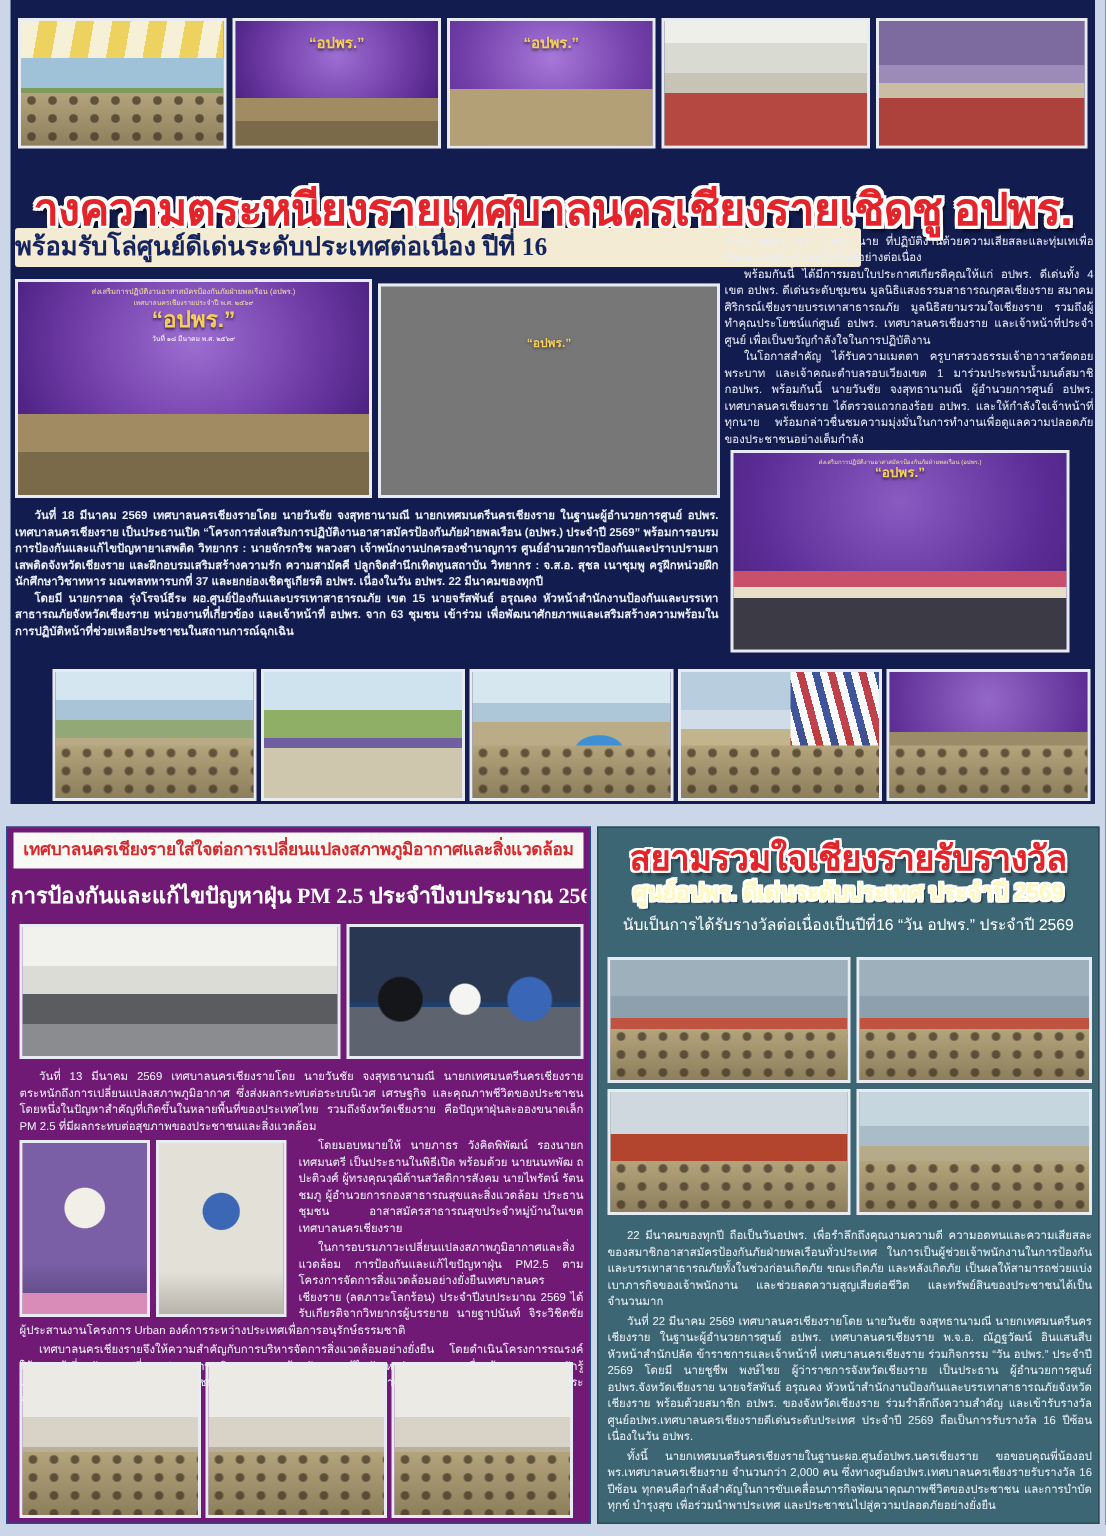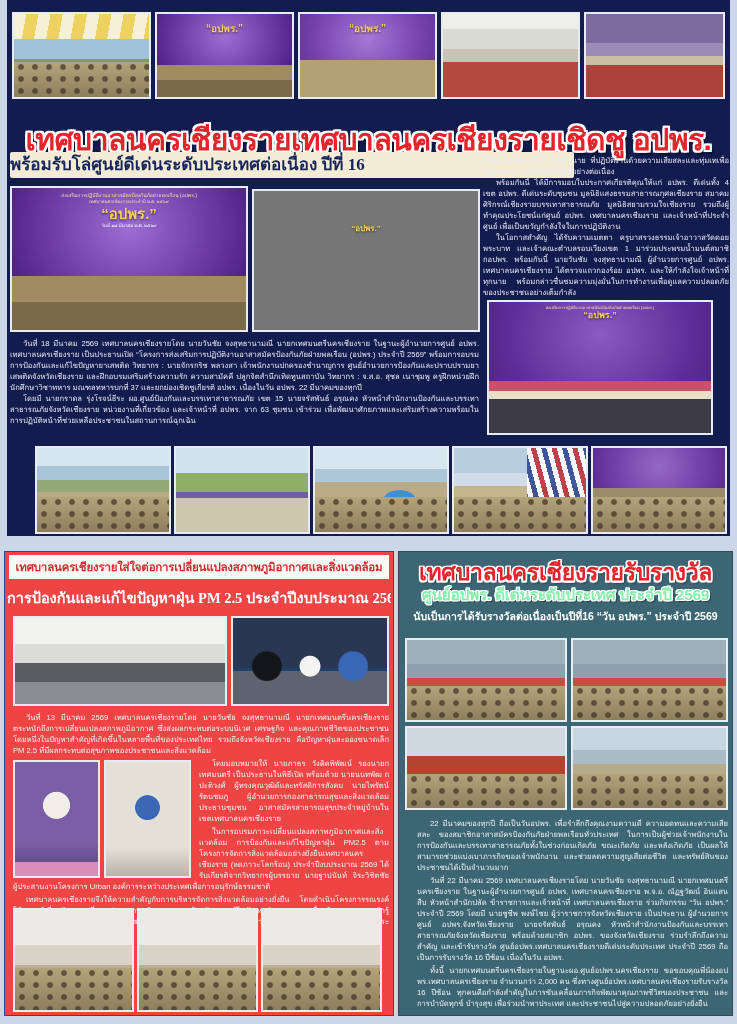--- a/index.html
+++ b/index.html
@@ -75,57 +75,57 @@
   .subhead{position:absolute;left:10px;top:163px;width:564px;height:26px;line-height:26px;
     background:#f4ebd4;color:#16255c;font-weight:bold;font-size:17px;text-align:left;
     font-family:"Liberation Serif",serif;border-radius:2px;white-space:nowrap;overflow:hidden;}
 
   
   .col-text{position:absolute;color:#e9edf6;font-size:7.6px;line-height:1.45;text-align:justify;}
   .col-text p{margin:0;text-indent:13px;}
   .col-text p.noind{text-indent:0;}
 
   
-  .panel-left{position:absolute;left:4px;top:551px;width:390px;height:465px;background:#ef4444;border:1px solid #1f4f8c;box-sizing:border-box;}
+  .panel-left{position:absolute;left:4px;top:551px;width:390px;height:465px;background:#701a75;border:1px solid #1f4f8c;box-sizing:border-box;}
   .pl-strip{position:absolute;left:4px;right:4px;top:3px;height:24px;line-height:24px;background:#f8f8f4;
     color:#d42b30;font-weight:bold;font-size:11.5px;text-align:center;letter-spacing:-0.2px;white-space:nowrap;overflow:hidden;}
   .pl-head2{position:absolute;left:2px;right:2px;top:31px;height:30px;line-height:30px;color:#ffffff;
     font-family:"Liberation Serif",serif;font-weight:bold;font-size:14.5px;text-align:center;white-space:nowrap;overflow:hidden;}
   .pl-body{position:absolute;left:8px;top:160px;width:376px;color:#eef2f8;font-size:7.6px;line-height:1.45;text-align:justify;}
   .pl-body p{margin:0 0 2px 0;text-indent:13px;}
   .speaker-float{float:left;width:180px;height:118px;margin:2px 6px 2px 0;position:relative;}
 
   
   .panel-right{position:absolute;left:398px;top:551px;width:335px;height:465px;background:#3c6673;border:1px solid #2a4d58;box-sizing:border-box;}
   .pr-h1{position:absolute;left:0;right:0;top:2px;text-align:center;font-size:23px;font-weight:bold;color:#e3242b;letter-spacing:-0.3px;
     text-shadow:-1.5px -1.5px 0 #fff,1.5px -1.5px 0 #fff,-1.5px 1.5px 0 #fff,1.5px 1.5px 0 #fff,0 -1.5px 0 #fff,0 1.5px 0 #fff,-1.5px 0 0 #fff,1.5px 0 0 #fff,2px 3px 2px rgba(0,0,0,.45);white-space:nowrap;}
-  .pr-h2{position:absolute;left:0;right:0;top:30px;text-align:center;font-size:15.5px;font-weight:bold;color:#86efac;letter-spacing:-0.3px;
+  .pr-h2{position:absolute;left:0;right:0;top:30px;text-align:center;font-size:15.5px;font-weight:bold;color:#fef9c3;letter-spacing:-0.3px;
     text-shadow:-1.2px -1.2px 0 #fff,1.2px -1.2px 0 #fff,-1.2px 1.2px 0 #fff,1.2px 1.2px 0 #fff,0 -1.2px 0 #fff,0 1.2px 0 #fff,-1.2px 0 0 #fff,1.2px 0 0 #fff,2px 2px 1px rgba(0,0,0,.45);white-space:nowrap;}
-  .pr-sub{position:absolute;left:0;right:0;top:56px;text-align:center;font-size:10.5px;font-weight:bold;color:#ffffff;white-space:nowrap;}
+  .pr-sub{position:absolute;left:0;right:0;top:56px;text-align:center;font-size:10.5px;font-weight:normal;color:#ffffff;white-space:nowrap;}
   .pr-body{position:absolute;left:6px;top:266px;width:323px;color:#eef2f8;font-size:7.6px;line-height:1.45;text-align:justify;}
-  .pr-body p{margin:0 0 2px 12px;text-indent:13px;}
+  .pr-body p{margin:0 0 2px 0;text-indent:13px;}
 </style>
 </head>
 <body>
 
 <div id="page">
 
   <div class="navy-panel">
 
     <div class="ph ph-canopy crowd" style="left:5px;top:12px;width:139px;height:87px;"></div>
     <div class="ph ph-purple" style="left:148px;top:12px;width:139px;height:87px;">
       <div class="ev-title-sm">“อปพร.”</div>
     </div>
     <div class="ph ph-purple2" style="left:291px;top:12px;width:139px;height:87px;">
       <div class="ev-title-sm">“อปพร.”</div>
     </div>
     <div class="ph ph-hall" style="left:434px;top:12px;width:139px;height:87px;"></div>
     <div class="ph ph-redcarpet" style="left:577px;top:12px;width:141px;height:87px;"></div>
 
-    <div class="headline">เทศบาลนครเชียงรายเทศบาลนครเชียงรายเชิดชู อปพร.</div>
+    <div class="headline">างความตระหนียงรายเทศบาลนครเชียงรายเชิดชู อปพร.</div>
     <div class="subhead" style="left:3px;top:152px;">พร้อมรับโล่ศูนย์ดีเด่นระดับประเทศต่อเนื่อง ปีที่ 16</div>
 
     <div class="col-text" style="left:476px;top:155px;width:246px;">
       <p class="noind">กำลัง อปพร. กว่า 1,600 นาย ที่ปฏิบัติงานด้วยความเสียสละและทุ่มเทเพื่อสังคมและประชาชนในพื้นที่อย่างต่อเนื่อง</p>
       <p>พร้อมกันนี้ ได้มีการมอบใบประกาศเกียรติคุณให้แก่ อปพร. ดีเด่นทั้ง 4 เขต อปพร. ดีเด่นระดับชุมชน มูลนิธิแสงธรรมสาธารณกุศลเชียงราย สมาคมศิริกรณ์เชียงรายบรรเทาสาธารณภัย มูลนิธิสยามรวมใจเชียงราย รวมถึงผู้ทำคุณประโยชน์แก่ศูนย์ อปพร. เทศบาลนครเชียงราย และเจ้าหน้าที่ประจำศูนย์ เพื่อเป็นขวัญกำลังใจในการปฏิบัติงาน</p>
       <p>ในโอกาสสำคัญ ได้รับความเมตตา ครูบาสรวงธรรมเจ้าอาวาสวัดดอยพระบาท และเจ้าคณะตำบลรอบเวียงเขต 1 มาร่วมประพรมน้ำมนต์สมาชิกอปพร. พร้อมกันนี้ นายวันชัย จงสุทธานามณี ผู้อำนวยการศูนย์ อปพร. เทศบาลนครเชียงราย ได้ตรวจแถวกองร้อย อปพร. และให้กำลังใจเจ้าหน้าที่ทุกนาย พร้อมกล่าวชื่นชมความมุ่งมั่นในการทำงานเพื่อดูแลความปลอดภัยของประชาชนอย่างเต็มกำลัง</p>
     </div>
 
     <div class="ph ph-purple" style="left:3px;top:186px;width:238px;height:146px;">
       <div class="ev-banner">
@@ -138,21 +138,21 @@
     <div class="ph ph-stagewide" style="left:245px;top:189px;width:228px;height:143px;">
       <div class="ev-title-sm" style="top:22%;font-size:8px;">“อปพร.”</div>
     </div>
     <div class="ph ph-ceremony" style="left:480px;top:300px;width:226px;height:135px;">
       <div class="ev-banner" style="top:2%;">
         <div class="ev-top" style="font-size:4px;">ส่งเสริมการปฏิบัติงานอาสาสมัครป้องกันภัยฝ่ายพลเรือน (อปพร.)</div>
         <div class="ev-title" style="font-size:9px;">“อปพร.”</div>
       </div>
     </div>
 
-    <div class="col-text" style="left:3px;top:338px;width:469px;">
+    <div class="col-text" style="left:3px;top:338px;width:469px;font-weight:bold;">
       <p>วันที่ 18 มีนาคม 2569 เทศบาลนครเชียงรายโดย นายวันชัย จงสุทธานามณี นายกเทศมนตรีนครเชียงราย ในฐานะผู้อำนวยการศูนย์ อปพร. เทศบาลนครเชียงราย เป็นประธานเปิด “โครงการส่งเสริมการปฏิบัติงานอาสาสมัครป้องกันภัยฝ่ายพลเรือน (อปพร.) ประจำปี 2569” พร้อมการอบรม การป้องกันและแก้ไขปัญหายาเสพติด วิทยากร : นายจักรกริช พลวงสา เจ้าพนักงานปกครองชำนาญการ ศูนย์อำนวยการป้องกันและปราบปรามยาเสพติดจังหวัดเชียงราย และฝึกอบรมเสริมสร้างความรัก ความสามัคคี ปลูกจิตสำนึกเทิดทูนสถาบัน วิทยากร : จ.ส.อ. สุชล เนาชุมพู ครูฝึกหน่วยฝึกนักศึกษาวิชาทหาร มณฑลทหารบกที่ 37 และยกย่องเชิดชูเกียรติ อปพร. เนื่องในวัน อปพร. 22 มีนาคมของทุกปี</p>
       <p>โดยมี นายกราดล รุ่งโรจน์ธีระ ผอ.ศูนย์ป้องกันและบรรเทาสาธารณภัย เขต 15 นายจรัสพันธ์ อรุณคง หัวหน้าสำนักงานป้องกันและบรรเทาสาธารณภัยจังหวัดเชียงราย หน่วยงานที่เกี่ยวข้อง และเจ้าหน้าที่ อปพร. จาก 63 ชุมชน เข้าร่วม เพื่อพัฒนาศักยภาพและเสริมสร้างความพร้อมในการปฏิบัติหน้าที่ช่วยเหลือประชาชนในสถานการณ์ฉุกเฉิน</p>
     </div>
 
     <div class="ph ph-salute crowd" style="left:28px;top:446px;width:136px;height:88px;"></div>
     <div class="ph ph-parade" style="left:167px;top:446px;width:136px;height:88px;"></div>
     <div class="ph ph-inspect crowd" style="left:306px;top:446px;width:136px;height:88px;"></div>
     <div class="ph ph-flags crowd" style="left:445px;top:446px;width:136px;height:88px;"></div>
     <div class="ph ph-cert crowd" style="left:584px;top:446px;width:136px;height:88px;"></div>
   </div>
@@ -163,32 +163,32 @@
 
     <div class="ph ph-meeting" style="left:8px;top:64px;width:214px;height:90px;"></div>
     <div class="ph ph-curtain" style="left:226px;top:64px;width:158px;height:90px;"></div>
 
     <div class="pl-body">
       <p>วันที่ 13 มีนาคม 2569 เทศบาลนครเชียงรายโดย นายวันชัย จงสุทธานามณี นายกเทศมนตรีนครเชียงราย ตระหนักถึงการเปลี่ยนแปลงสภาพภูมิอากาศ ซึ่งส่งผลกระทบต่อระบบนิเวศ เศรษฐกิจ และคุณภาพชีวิตของประชาชน โดยหนึ่งในปัญหาสำคัญที่เกิดขึ้นในหลายพื้นที่ของประเทศไทย รวมถึงจังหวัดเชียงราย คือปัญหาฝุ่นละอองขนาดเล็ก PM 2.5 ที่มีผลกระทบต่อสุขภาพของประชาชนและสิ่งแวดล้อม</p>
       <div class="speaker-float">
         <div class="ph ph-speaker1" style="left:0;top:0;width:87px;height:118px;"></div>
         <div class="ph ph-speaker2" style="left:91px;top:0;width:87px;height:118px;"></div>
       </div>
-      <p>โดยมอบหมายให้ นายภาธร วังคิดพิพัฒน์ รองนายกเทศมนตรี เป็นประธานในพิธีเปิด พร้อมด้วย นายนนทพัฒ ถปะติวงศ์ ผู้ทรงคุณวุฒิด้และทรัสดิการสังคม นายไพรัตน์ รัตนชมภู ผู้อำนวยการกองสาธารณสุขและสิ่งแวดล้อม ประธานชุมชน อาสาสมัครสาธารณสุขประจำหมู่บ้านในเขตเทศบาลนครเชียงราย</p>
+      <p>โดยมอบหมายให้ นายภาธร วังคิดพิพัฒน์ รองนายกเทศมนตรี เป็นประธานในพิธีเปิด พร้อมด้วย นายนนทพัฒ ถปะติวงศ์ ผู้ทรงคุณวุฒิด้านสวัสดิการสังคม นายไพรัตน์ รัตนชมภู ผู้อำนวยการกองสาธารณสุขและสิ่งแวดล้อม ประธานชุมชน อาสาสมัครสาธารณสุขประจำหมู่บ้านในเขตเทศบาลนครเชียงราย</p>
       <p>ในการอบรมภาวะเปลี่ยนแปลงสภาพภูมิอากาศและสิ่งแวดล้อม การป้องกันและแก้ไขปัญหาฝุ่น PM2.5 ตามโครงการจัดการสิ่งแวดล้อมอย่างยั่งยืนเทศบาลนครเชียงราย (ลดภาวะโลกร้อน) ประจำปีงบประมาณ 2569 ได้รับเกียรติจากวิทยากรผู้บรรยาย นายฐาปนันท์ จิระวิชิตชัย ผู้ประสานงานโครงการ Urban องค์การระหว่างประเทศเพื่อการอนุรักษ์ธรรมชาติ</p>
       <p>เทศบาลนครเชียงรายจึงให้ความสำคัญกับการบริหารจัดการสิ่งแวดล้อมอย่างยั่งยืน โดยดำเนินโครงการรณรงค์ให้ความรู้เกี่ยวกับการเปลี่ยนแปลงสภาพภูมิอากาศ การป้องกันและแก้ไขปัญหาฝุ่น PM 2.5 เพื่อสร้างความตระหนักรู้และส่งเสริมการมีส่วนร่วมของประชาชนในการดูแลรักษาสิ่งแวดล้อม ณ อาคารเทิดพระเกียรติ 90 ปี สมเด็จพระศรีนครินทร์</p>
     </div>
 
     <div class="ph ph-classroom crowd" style="left:8px;top:356px;width:121px;height:104px;"></div>
     <div class="ph ph-classroom crowd" style="left:132px;top:356px;width:121px;height:104px;"></div>
     <div class="ph ph-classroom crowd" style="left:256px;top:356px;width:121px;height:104px;"></div>
   </div>
 
   <div class="panel-right">
-    <div class="pr-h1">เทศบาลนครเชียงรายรับรางวัล</div>
+    <div class="pr-h1">สยามรวมใจเชียงรายรับรางวัล</div>
     <div class="pr-h2">ศูนย์อปพร. ดีเด่นระดับประเทศ ประจำปี 2569</div>
     <div class="pr-sub">นับเป็นการได้รับรางวัลต่อเนื่องเป็นปีที่16 “วัน อปพร.” ประจำปี 2569</div>
 
     <div class="ph ph-award crowd" style="left:6px;top:86px;width:162px;height:84px;"></div>
     <div class="ph ph-award crowd" style="left:172px;top:86px;width:157px;height:84px;"></div>
     <div class="ph ph-truck crowd" style="left:6px;top:174px;width:162px;height:84px;"></div>
     <div class="ph ph-groupout crowd" style="left:172px;top:174px;width:157px;height:84px;"></div>
 
     <div class="pr-body">
       <p>22 มีนาคมของทุกปี ถือเป็นวันอปพร. เพื่อรำลึกถึงคุณงามความดี ความอดทนและความเสียสละ ของสมาชิกอาสาสมัครป้องกันภัยฝ่ายพลเรือนทั่วประเทศ ในการเป็นผู้ช่วยเจ้าพนักงานในการป้องกันและบรรเทาสาธารณภัยทั้งในช่วงก่อนเกิดภัย ขณะเกิดภัย และหลังเกิดภัย เป็นผลให้สามารถช่วยแบ่งเบาภารกิจของเจ้าพนักงาน และช่วยลดความสูญเสียต่อชีวิต และทรัพย์สินของประชาชนได้เป็นจำนวนมาก</p>

